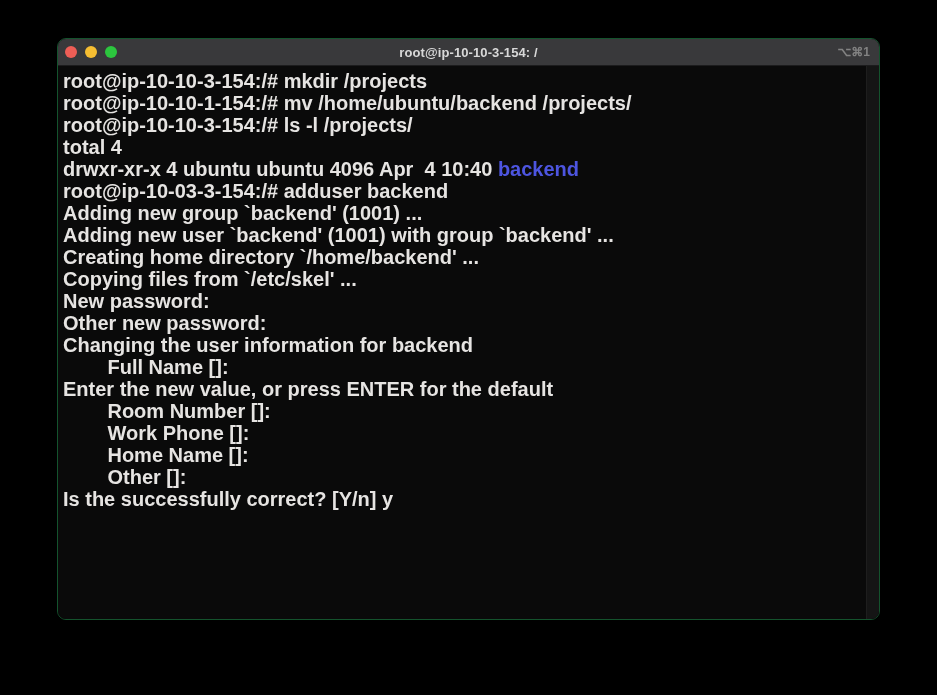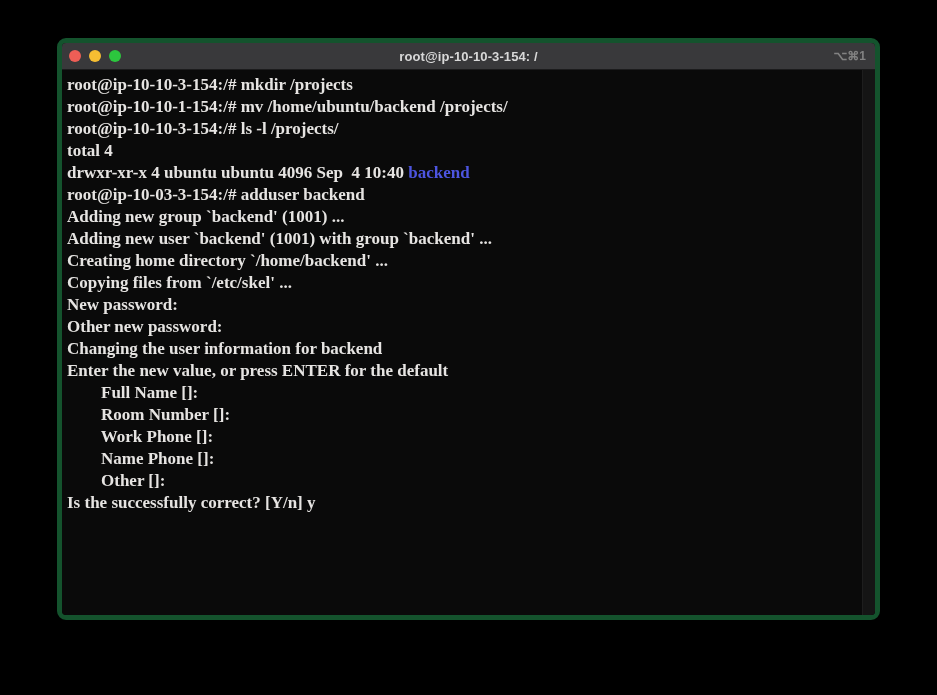--- a/index.html
+++ b/index.html
@@ -7,21 +7,21 @@
     width: 937px; height: 695px;
     background: #000000;
     overflow: hidden;
     font-family: "Liberation Sans", sans-serif;
   }
   .window {
     position: absolute;
     left: 57px; top: 38px;
     width: 823px; height: 582px;
     background: var(--terminal-bg, #0a0a0a);
-    border: 5px solid #14532d;
+    border: 1px solid #14532d;
     border-radius: 9px;
     overflow: hidden;
     box-shadow: 0 18px 40px rgba(0,0,0,0.8);
   }
   .titlebar {
     position: relative;
     height: 27px;
     background: var(--titlebar-bg, #39393b);
     border-bottom: 1px solid #1c1c1d;
     display: flex;
@@ -73,22 +73,22 @@
     position: absolute;
     top: 0; right: 0; bottom: 0;
     width: 13px;
     background: #151515;
     border-left: 1px solid #1e1e1e;
   }
   .lines {
     padding: 4px 18px 4px 5px;
   }
   .term-line {
-    font-family: Liberation Serif, serif;
-    font-size: 17px;
+    font-family: Liberation Sans, sans-serif;
+    font-size: 20px;
     line-height: 22px;
     font-weight: 600;
     color: var(--text-color, #e6e4e2);
     white-space: pre;
   }
   .term-line .seg-dir {
     color: var(--dir-blue, #4d55e0);
     font-weight: bold;
   }
 </style>
@@ -104,32 +104,32 @@
     </div>
     <div class="title">root@ip-10-10-3-154: /</div>
     <div class="shortcut">⌥⌘1</div>
   </div>
   <div class="screen">
     <div class="lines" id="term-lines">
         <div class="term-line"><span>root@ip-10-10-3-154:/# mkdir /projects</span></div>
         <div class="term-line"><span>root@ip-10-10-1-154:/# mv /home/ubuntu/backend /projects/</span></div>
         <div class="term-line"><span>root@ip-10-10-3-154:/# ls -l /projects/</span></div>
         <div class="term-line"><span>total 4</span></div>
-        <div class="term-line"><span>drwxr-xr-x 4 ubuntu ubuntu 4096 Sep  4 10:40 </span><span class="seg-dir">backend</span></div>
+        <div class="term-line"><span>drwxr-xr-x 4 ubuntu ubuntu 4096 Apr  4 10:40 </span><span class="seg-dir">backend</span></div>
         <div class="term-line"><span>root@ip-10-03-3-154:/# adduser backend</span></div>
         <div class="term-line"><span>Adding new group `backend' (1001) ...</span></div>
         <div class="term-line"><span>Adding new user `backend' (1001) with group `backend' ...</span></div>
         <div class="term-line"><span>Creating home directory `/home/backend' ...</span></div>
         <div class="term-line"><span>Copying files from `/etc/skel' ...</span></div>
         <div class="term-line"><span>New password:</span></div>
         <div class="term-line"><span>Other new password:</span></div>
         <div class="term-line"><span>Changing the user information for backend</span></div>
+        <div class="term-line"><span>        Full Name []:</span></div>
         <div class="term-line"><span>Enter the new value, or press ENTER for the default</span></div>
-        <div class="term-line"><span>        Full Name []:</span></div>
         <div class="term-line"><span>        Room Number []:</span></div>
         <div class="term-line"><span>        Work Phone []:</span></div>
-        <div class="term-line"><span>        Name Phone []:</span></div>
+        <div class="term-line"><span>        Home Name []:</span></div>
         <div class="term-line"><span>        Other []:</span></div>
         <div class="term-line"><span>Is the successfully correct? [Y/n] y</span></div>
       </div>
     <div class="scroll-gutter"></div>
   </div>
 </div>
 
 </body></html>

